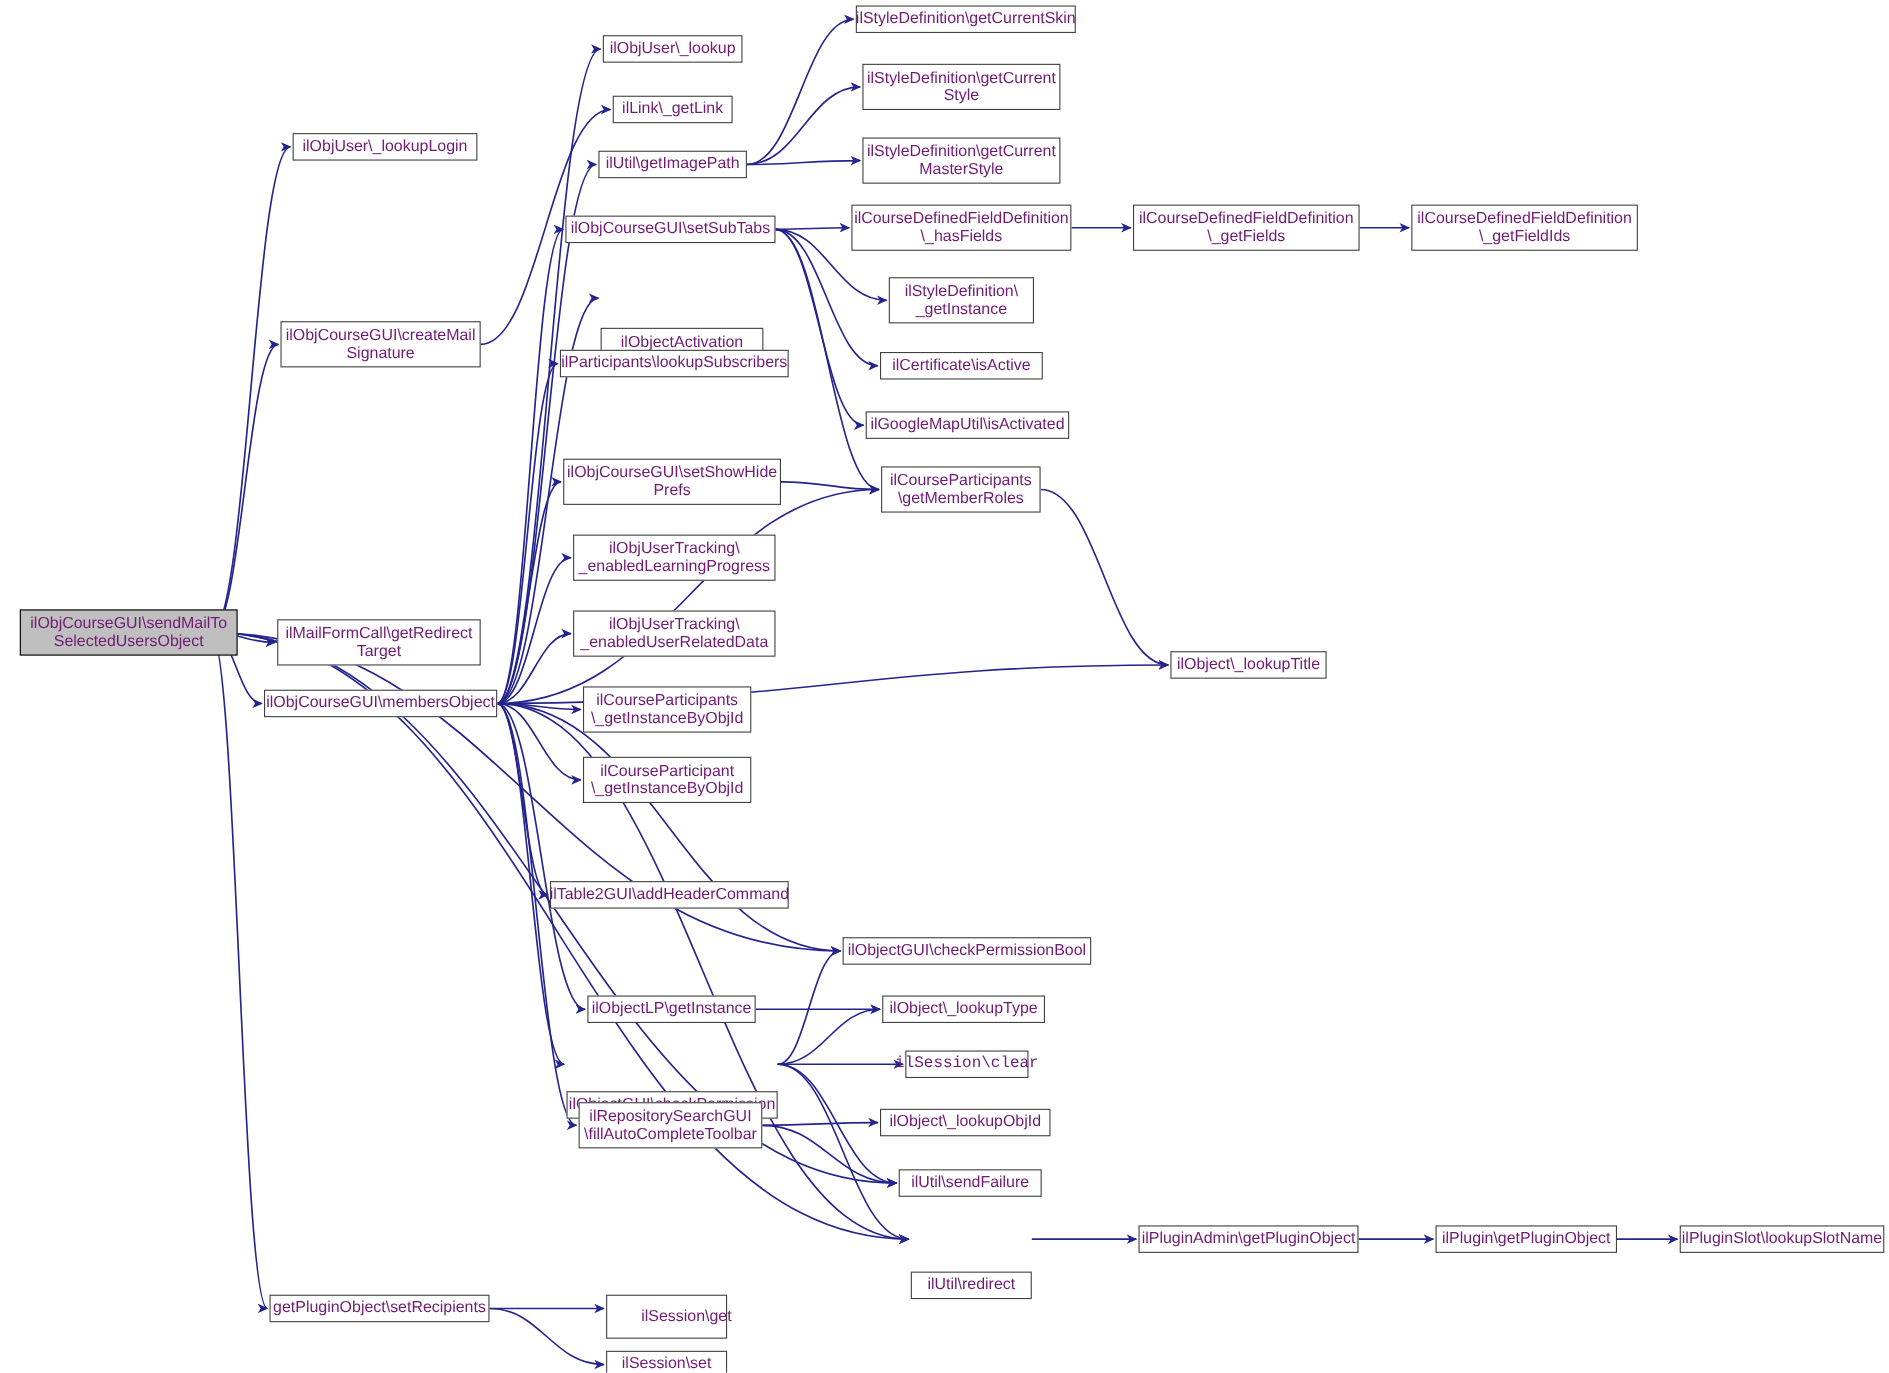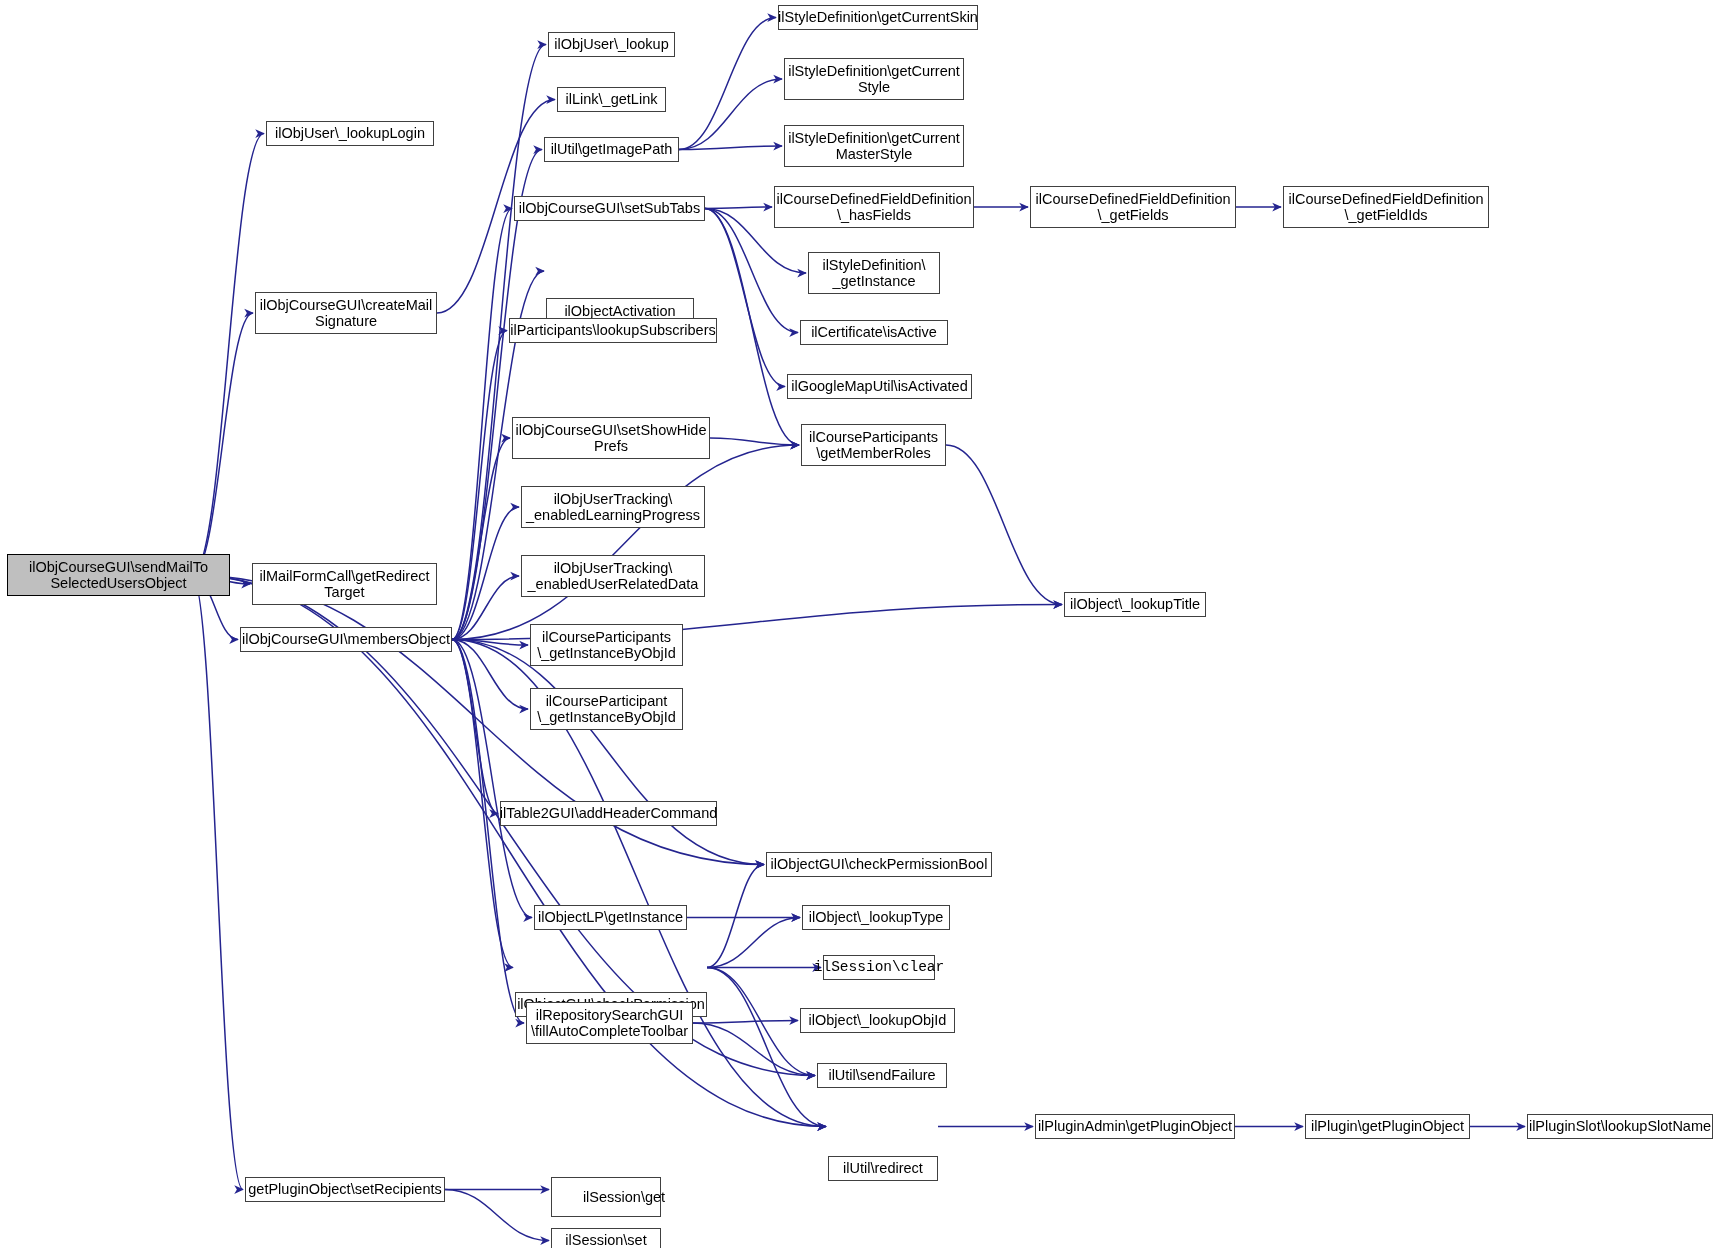--- a/index.html
+++ b/index.html
@@ -22,21 +22,21 @@
     top: 0;
     width: 1717px;
     height: 1248px;
     pointer-events: none;
   }
   .node {
     position: absolute;
     box-sizing: border-box;
     border: 1px solid #404040;
     background: #ffffff;
-    color: #000000;
+    color: #701a75;
     font-size: 14.5px;
     line-height: 1.12;
     display: flex;
     align-items: center;
     justify-content: center;
     text-align: center;
     white-space: pre-line;
     padding: 1px 4px;
     z-index: 2;
   }
@@ -104,21 +104,21 @@
         <path d="M 693 1023 C 740.25 1023, 750.75 1020.5, 798 1020.5" fill="none" stroke="#24248f" stroke-width="1.5" marker-end="url(#arrow)"></path>
         <path d="M 693 1023 C 747.9 1023, 760.1 1075.5, 815 1075.5" fill="none" stroke="#24248f" stroke-width="1.5" marker-end="url(#arrow)"></path>
         <path d="M 445 1189.5 C 491.8 1189.5, 502.2 1189.5, 549 1189.5" fill="none" stroke="#24248f" stroke-width="1.5" marker-end="url(#arrow)"></path>
         <path d="M 445 1189.5 C 491.8 1189.5, 502.2 1240.5, 549 1240.5" fill="none" stroke="#24248f" stroke-width="1.5" marker-end="url(#arrow)"></path>
         <path d="M 938 1126.5 C 980.75 1126.5, 990.25 1126.5, 1033 1126.5" fill="none" stroke="#24248f" stroke-width="1.5" marker-end="url(#arrow)"></path>
         <path d="M 1235 1126.5 C 1265.6 1126.5, 1272.4 1126.5, 1303 1126.5" fill="none" stroke="#24248f" stroke-width="1.5" marker-end="url(#arrow)"></path>
         <path d="M 1470 1126.5 C 1494.75 1126.5, 1500.25 1126.5, 1525 1126.5" fill="none" stroke="#24248f" stroke-width="1.5" marker-end="url(#arrow)"></path>
       </g>
   </svg>
   <div id="node-layer">
-      <div class="node root" style="left: 7px; top: 554px; width: 223px; height: 42px;">ilObjCourseGUI\sendMailTo
+      <div class="node root" style="left: 18px; top: 554px; width: 198px; height: 42px;">ilObjCourseGUI\sendMailTo
 SelectedUsersObject</div>
       <div class="node" style="left: 266px; top: 121px; width: 168px; height: 25px;">ilObjUser\_lookupLogin</div>
       <div class="node" style="left: 255px; top: 292px; width: 182px; height: 42px;">ilObjCourseGUI\createMail
 Signature</div>
       <div class="node" style="left: 252px; top: 563px; width: 185px; height: 42px;">ilMailFormCall\getRedirect
 Target</div>
       <div class="node" style="left: 240px; top: 627px; width: 212px; height: 25px;">ilObjCourseGUI\membersObject</div>
       <div class="node" style="left: 245px; top: 1177px; width: 200px; height: 25px;">getPluginObject\setRecipients</div>
       <div class="node" style="left: 548px; top: 32px; width: 127px; height: 25px;">ilObjUser\_lookup</div>
       <div class="node" style="left: 557px; top: 87px; width: 109px; height: 25px;">ilLink\_getLink</div>

